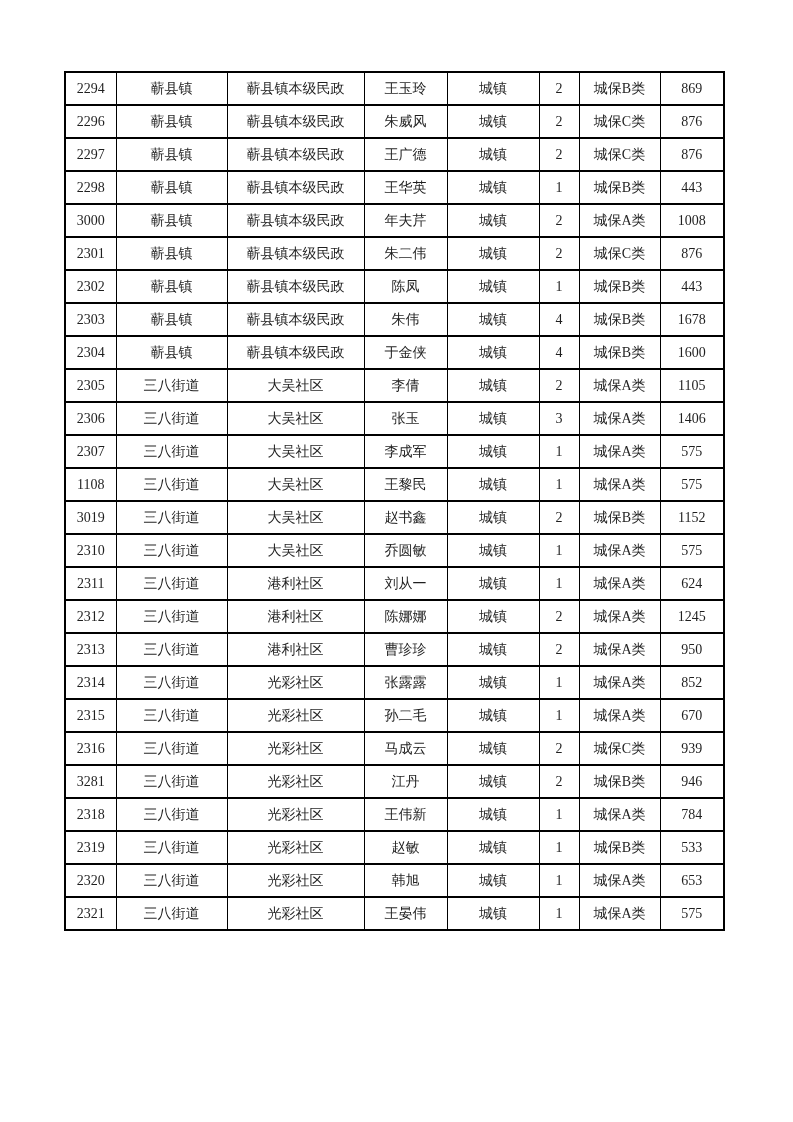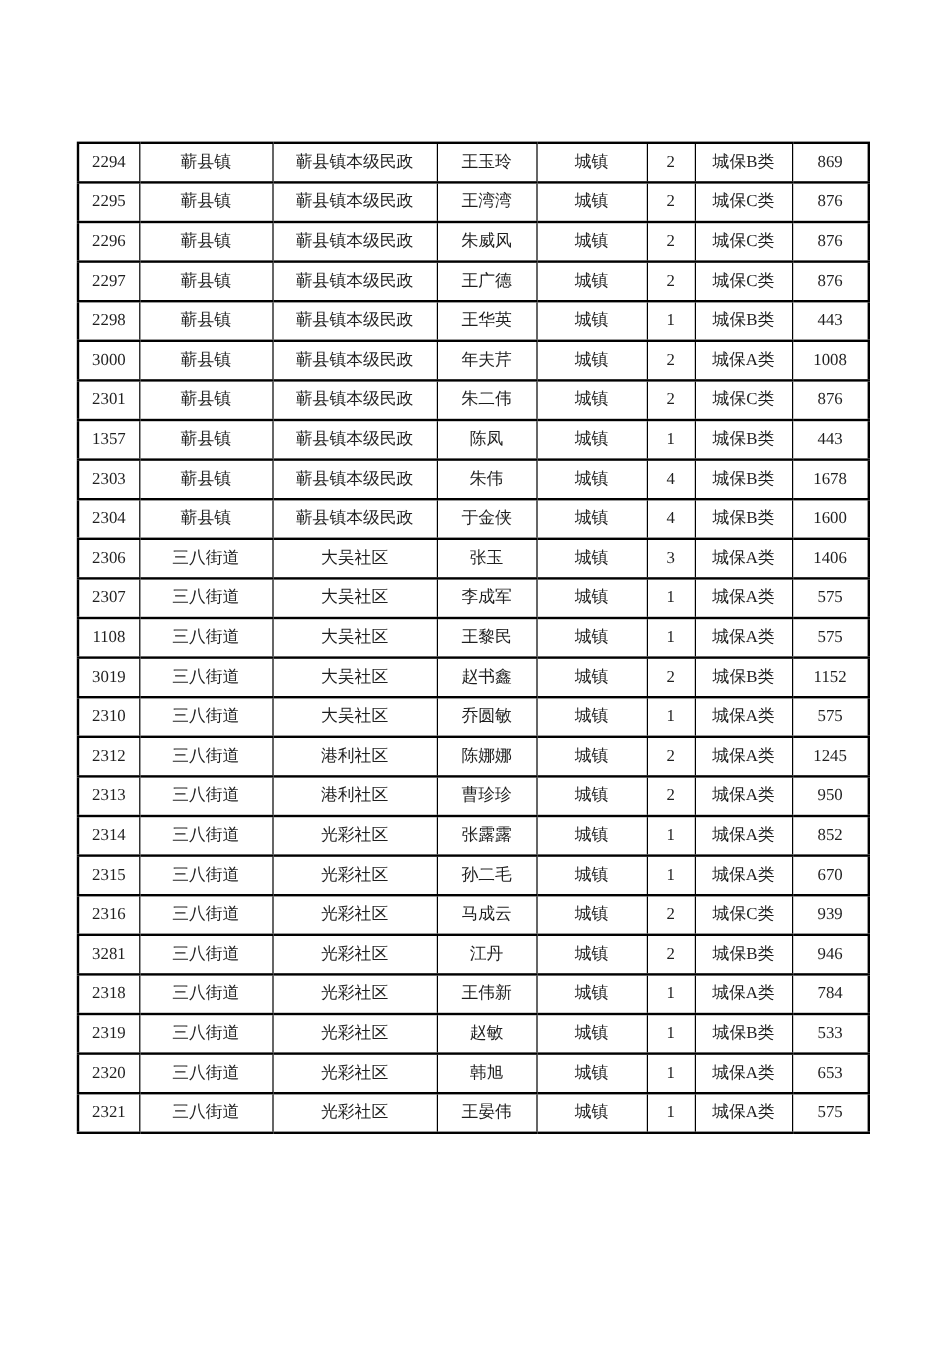--- a/index.html
+++ b/index.html
@@ -12,21 +12,20 @@
     background: #ffffff;
     font-family: "Liberation Serif", "DejaVu Serif", serif;
     color: #1f1f1f;
     position: relative;
     overflow: hidden;
   }
   .sheet {
     position: absolute;
     left: 64px;
     top: 71px;
-    margin-top: 47px;
   }
   table.data-table {
     border-collapse: collapse;
     table-layout: fixed;
     border: 2px solid #000000;
     background: #ffffff;
   }
   table.data-table td {
     border: 1px solid #000000;
     border-top: 2px solid #000000;
@@ -71,110 +70,110 @@
     <td>2294</td>
     <td>蕲县镇</td>
     <td>蕲县镇本级民政</td>
     <td>王玉玲</td>
     <td>城镇</td>
     <td>2</td>
     <td>城保B类</td>
     <td>869</td>
   </tr>
         <tr>
-    <td>2295</td>
-    <td>蕲县镇</td>
-    <td>蕲县镇本级民政</td>
-    <td>王湾湾</td>
+    <td>2296</td>
+    <td>蕲县镇</td>
+    <td>蕲县镇本级民政</td>
+    <td>朱威风</td>
     <td>城镇</td>
     <td>2</td>
     <td>城保C类</td>
     <td>876</td>
   </tr>
         <tr>
-    <td>2296</td>
-    <td>蕲县镇</td>
-    <td>蕲县镇本级民政</td>
-    <td>朱威风</td>
+    <td>2297</td>
+    <td>蕲县镇</td>
+    <td>蕲县镇本级民政</td>
+    <td>王广德</td>
     <td>城镇</td>
     <td>2</td>
     <td>城保C类</td>
     <td>876</td>
   </tr>
         <tr>
-    <td>2297</td>
-    <td>蕲县镇</td>
-    <td>蕲县镇本级民政</td>
-    <td>王广德</td>
+    <td>2298</td>
+    <td>蕲县镇</td>
+    <td>蕲县镇本级民政</td>
+    <td>王华英</td>
+    <td>城镇</td>
+    <td>1</td>
+    <td>城保B类</td>
+    <td>443</td>
+  </tr>
+        <tr>
+    <td>3000</td>
+    <td>蕲县镇</td>
+    <td>蕲县镇本级民政</td>
+    <td>年夫芹</td>
+    <td>城镇</td>
+    <td>2</td>
+    <td>城保A类</td>
+    <td>1008</td>
+  </tr>
+        <tr>
+    <td>2301</td>
+    <td>蕲县镇</td>
+    <td>蕲县镇本级民政</td>
+    <td>朱二伟</td>
     <td>城镇</td>
     <td>2</td>
     <td>城保C类</td>
     <td>876</td>
   </tr>
         <tr>
-    <td>2298</td>
-    <td>蕲县镇</td>
-    <td>蕲县镇本级民政</td>
-    <td>王华英</td>
+    <td>2302</td>
+    <td>蕲县镇</td>
+    <td>蕲县镇本级民政</td>
+    <td>陈凤</td>
     <td>城镇</td>
     <td>1</td>
     <td>城保B类</td>
     <td>443</td>
   </tr>
         <tr>
-    <td>3000</td>
-    <td>蕲县镇</td>
-    <td>蕲县镇本级民政</td>
-    <td>年夫芹</td>
-    <td>城镇</td>
-    <td>2</td>
-    <td>城保A类</td>
-    <td>1008</td>
-  </tr>
-        <tr>
-    <td>2301</td>
-    <td>蕲县镇</td>
-    <td>蕲县镇本级民政</td>
-    <td>朱二伟</td>
-    <td>城镇</td>
-    <td>2</td>
-    <td>城保C类</td>
-    <td>876</td>
-  </tr>
-        <tr>
-    <td>1357</td>
-    <td>蕲县镇</td>
-    <td>蕲县镇本级民政</td>
-    <td>陈凤</td>
-    <td>城镇</td>
-    <td>1</td>
-    <td>城保B类</td>
-    <td>443</td>
-  </tr>
-        <tr>
     <td>2303</td>
     <td>蕲县镇</td>
     <td>蕲县镇本级民政</td>
     <td>朱伟</td>
     <td>城镇</td>
     <td>4</td>
     <td>城保B类</td>
     <td>1678</td>
   </tr>
         <tr>
     <td>2304</td>
     <td>蕲县镇</td>
     <td>蕲县镇本级民政</td>
     <td>于金侠</td>
     <td>城镇</td>
     <td>4</td>
     <td>城保B类</td>
     <td>1600</td>
   </tr>
         <tr>
+    <td>2305</td>
+    <td>三八街道</td>
+    <td>大吴社区</td>
+    <td>李倩</td>
+    <td>城镇</td>
+    <td>2</td>
+    <td>城保A类</td>
+    <td>1105</td>
+  </tr>
+        <tr>
     <td>2306</td>
     <td>三八街道</td>
     <td>大吴社区</td>
     <td>张玉</td>
     <td>城镇</td>
     <td>3</td>
     <td>城保A类</td>
     <td>1406</td>
   </tr>
         <tr>
@@ -209,20 +208,30 @@
   </tr>
         <tr>
     <td>2310</td>
     <td>三八街道</td>
     <td>大吴社区</td>
     <td>乔圆敏</td>
     <td>城镇</td>
     <td>1</td>
     <td>城保A类</td>
     <td>575</td>
+  </tr>
+        <tr>
+    <td>2311</td>
+    <td>三八街道</td>
+    <td>港利社区</td>
+    <td>刘从一</td>
+    <td>城镇</td>
+    <td>1</td>
+    <td>城保A类</td>
+    <td>624</td>
   </tr>
         <tr>
     <td>2312</td>
     <td>三八街道</td>
     <td>港利社区</td>
     <td>陈娜娜</td>
     <td>城镇</td>
     <td>2</td>
     <td>城保A类</td>
     <td>1245</td>

